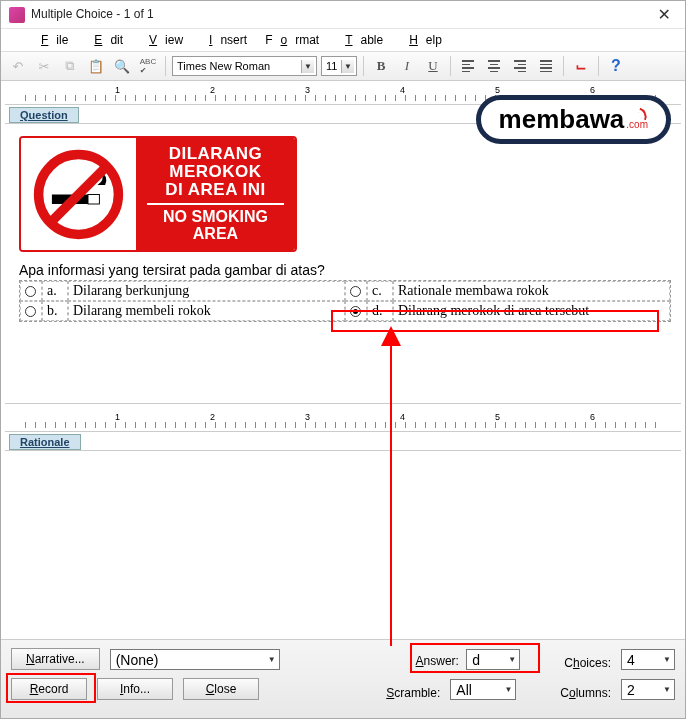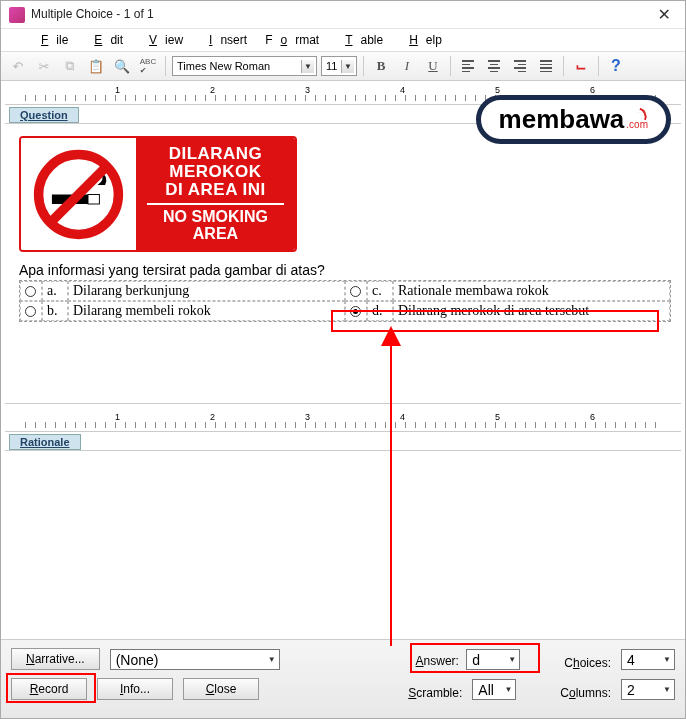--- a/index.html
+++ b/index.html
@@ -302,21 +302,21 @@
   </div>
   <div class="frow">
     <div style="position:relative">
       <div class="wbtn"><span class="u">R</span>ecord</div>
       <div class="redbox" style="top:-5px; left:-5px; width:90px; height:30px;"></div>
     </div>
     <div class="wbtn"><span class="u">I</span>nfo...</div>
     <div class="wbtn"><span class="u">C</span>lose</div>
     <div style="flex:1"></div>
     <div class="wlbl"><span class="u">S</span>cramble:</div>
-    <div class="wsel" style="width:44px">
+    <div class="wsel" style="width:66px">
         <span>All</span>
       </div>
     <div style="width:24px"></div>
     <div class="wlbl">C<span class="u">o</span>lumns:</div>
     <div class="wsel" style="width:54px">
         <span>2</span>
       </div>
   </div>
 </div>
 

